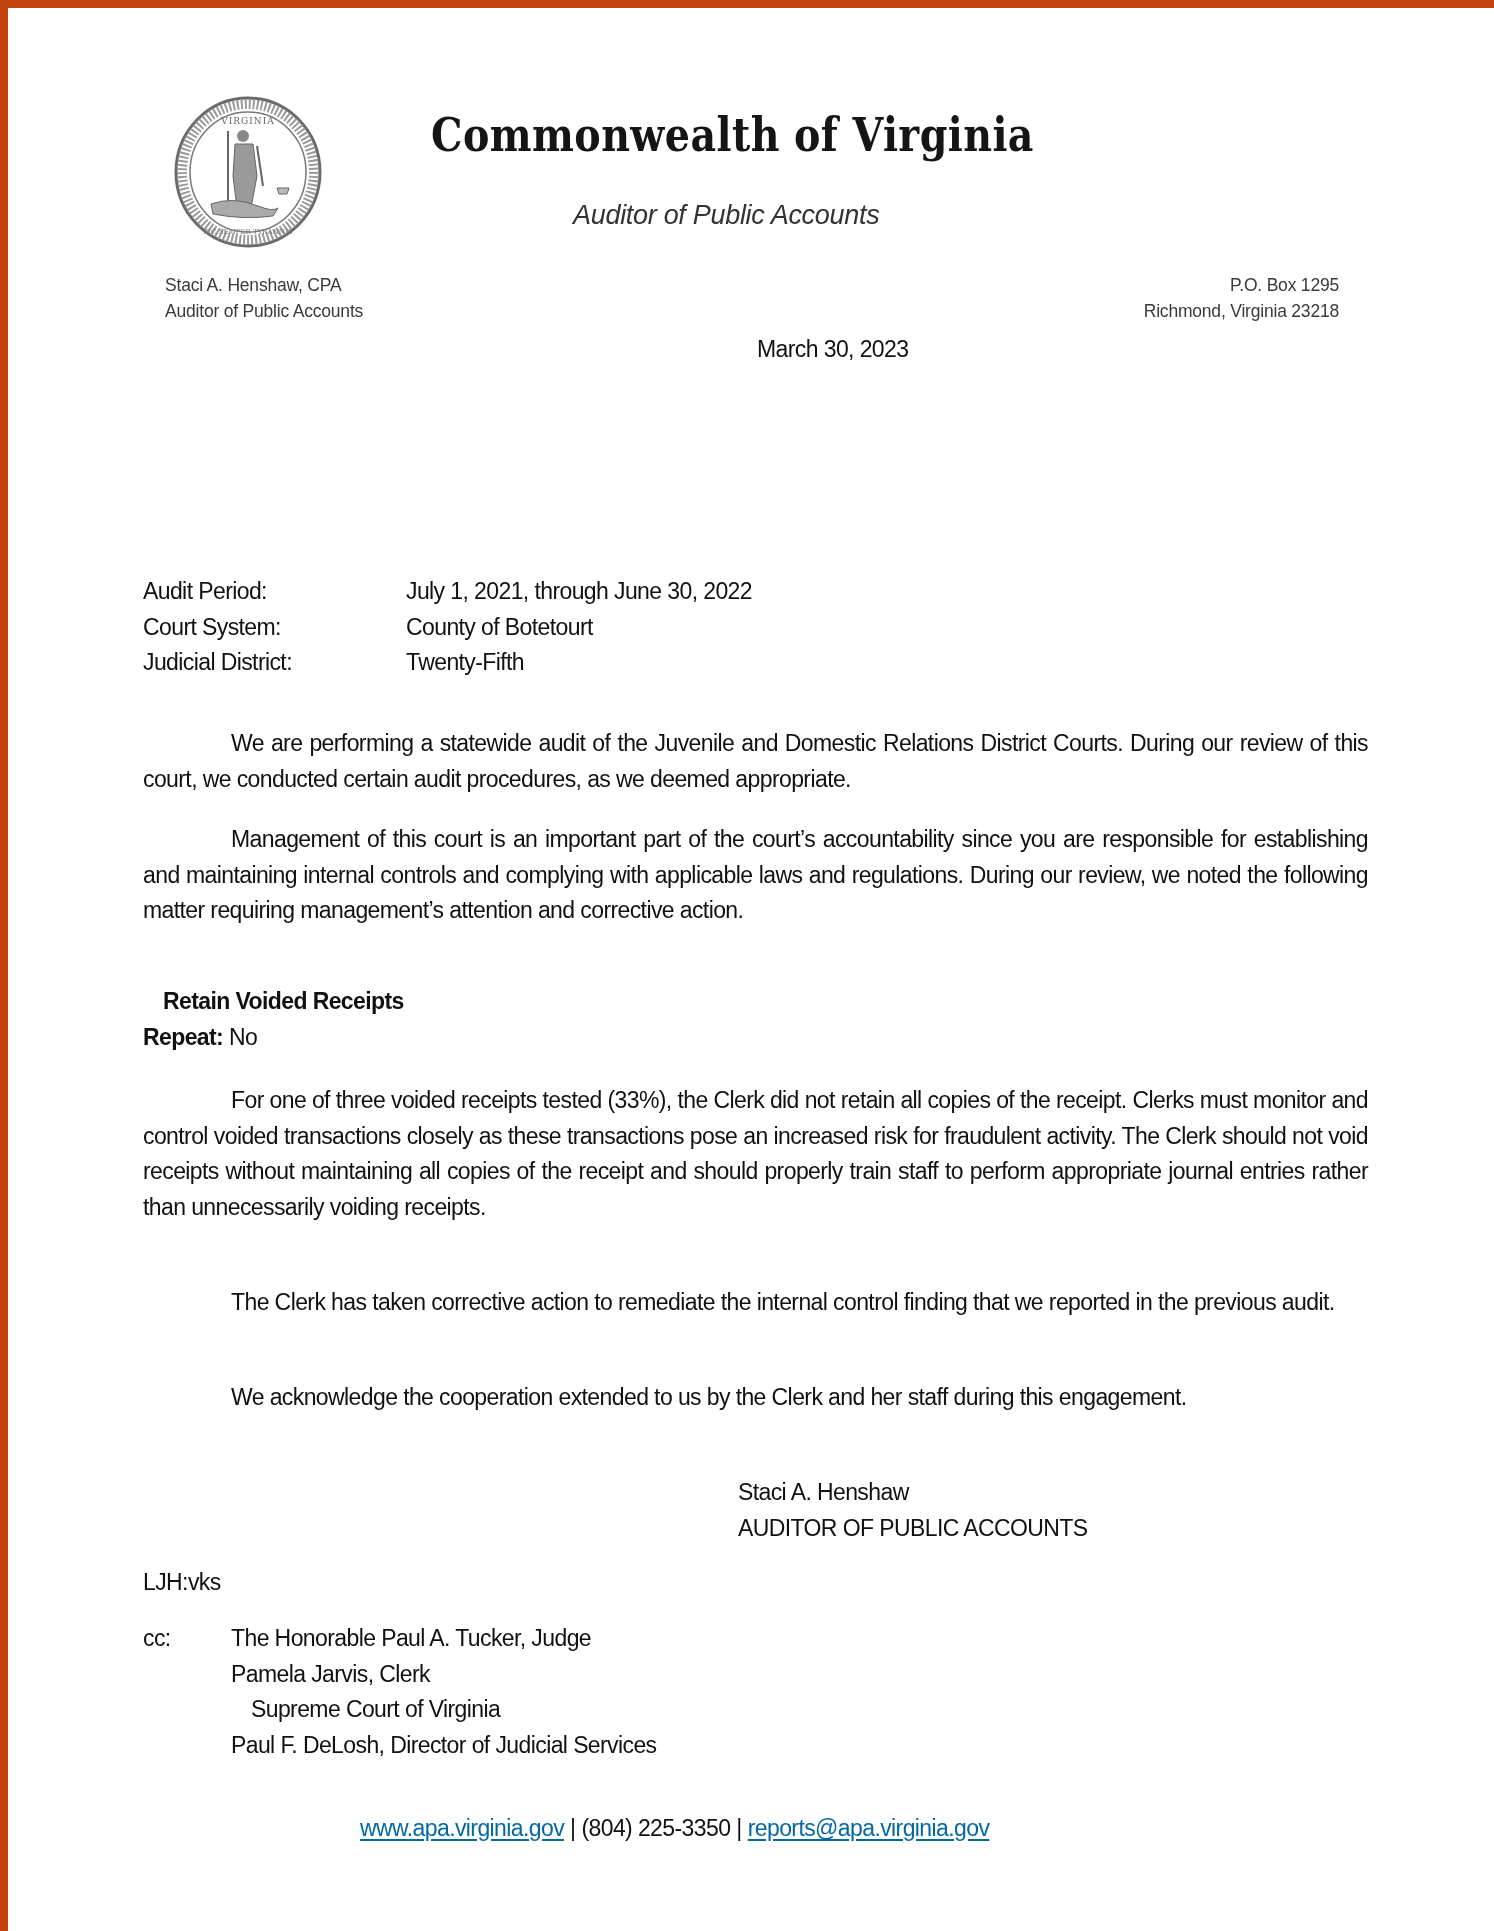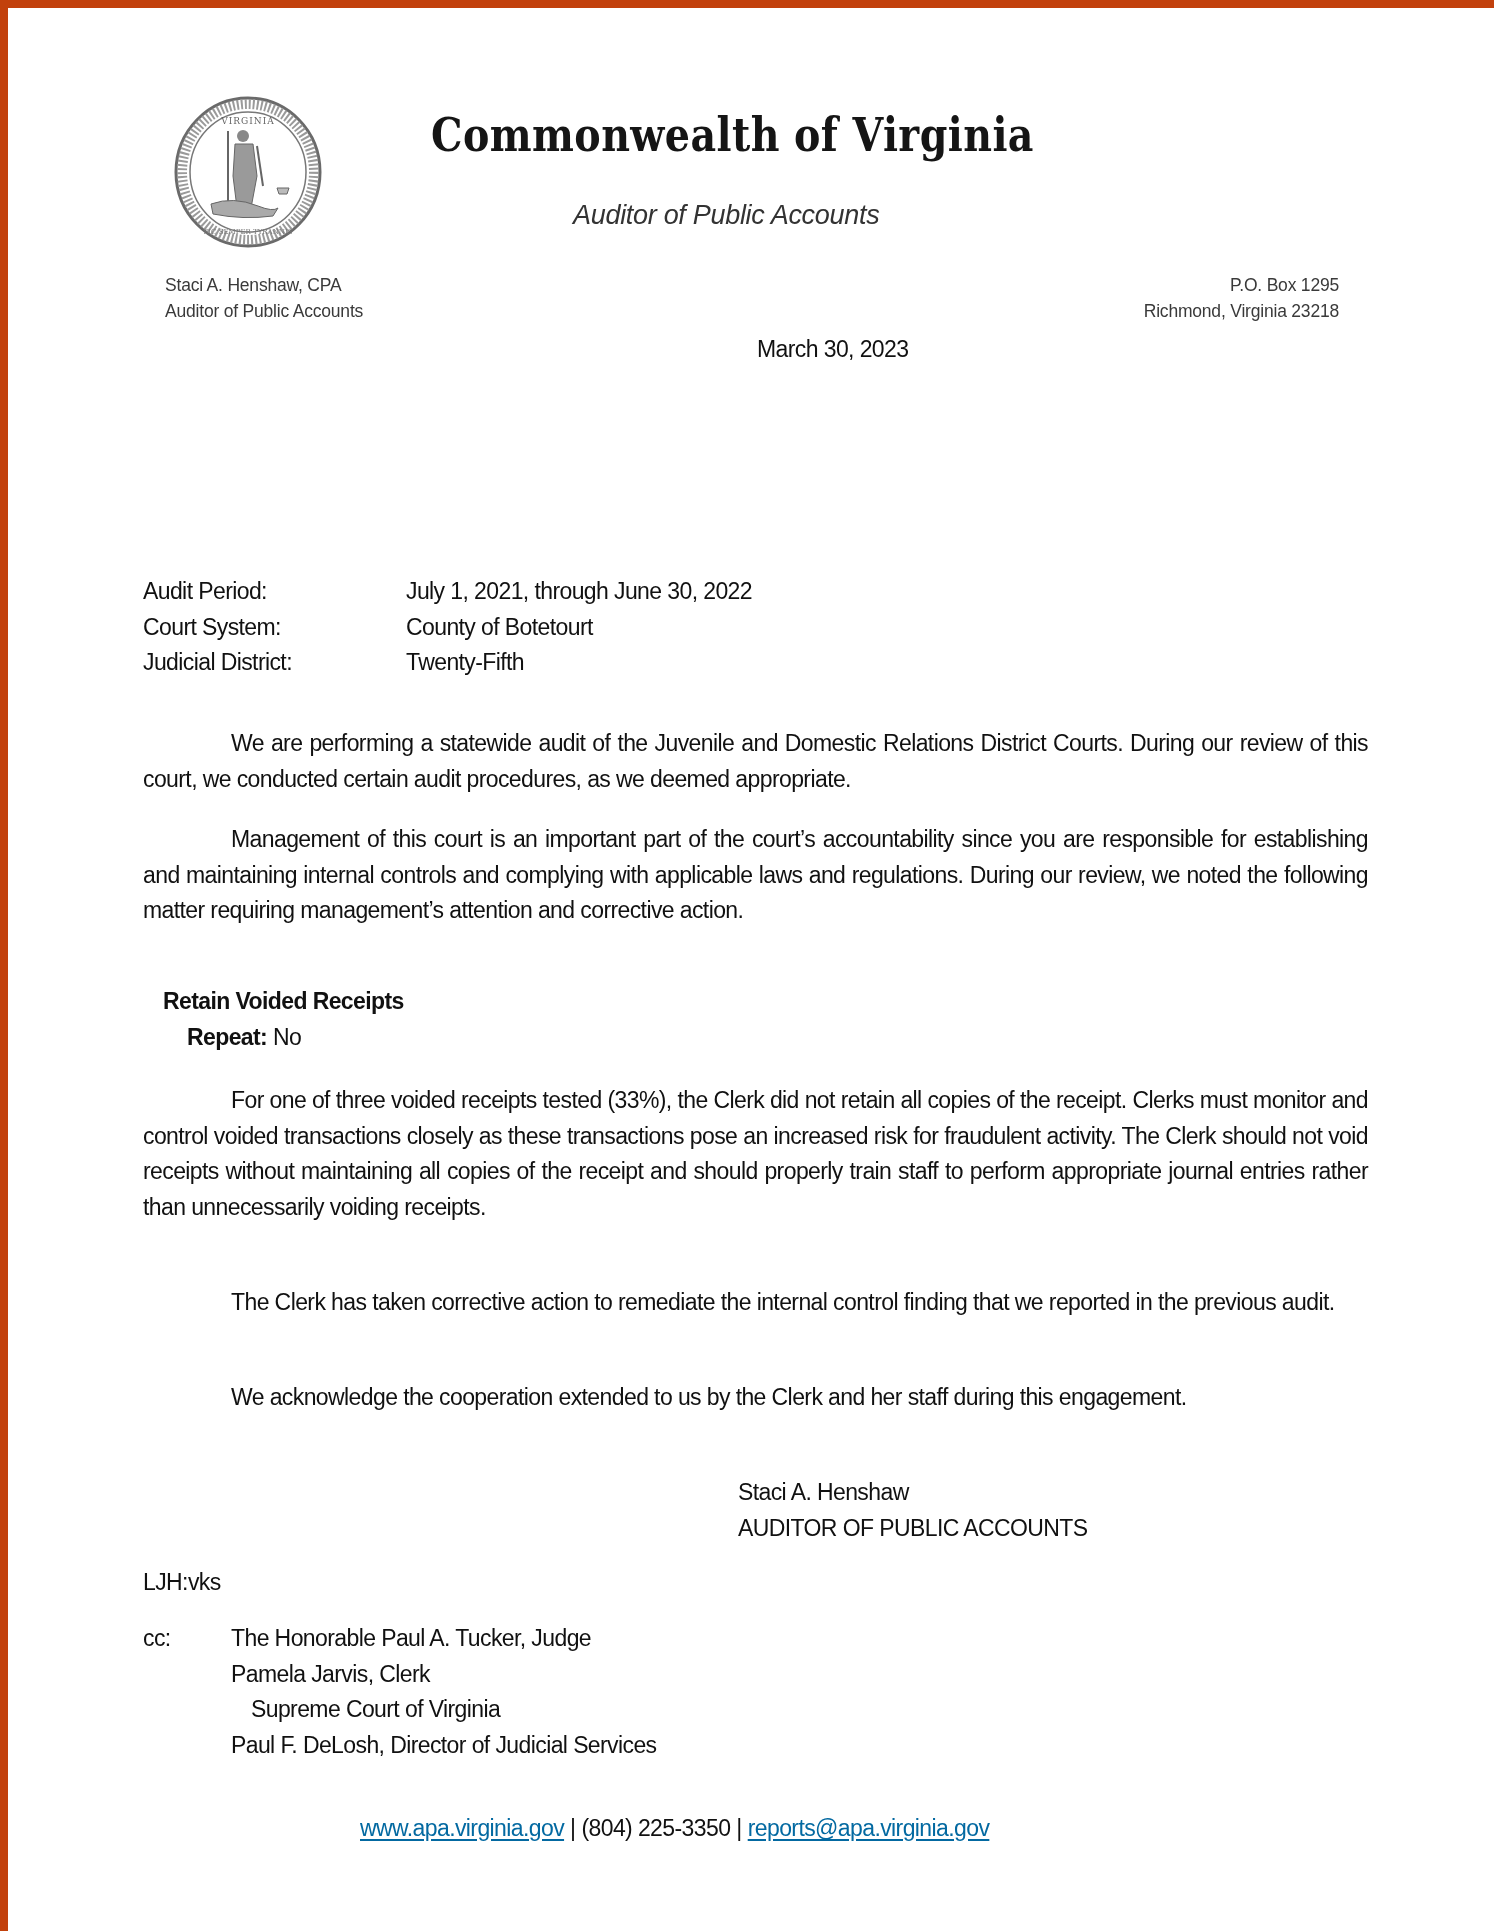--- a/index.html
+++ b/index.html
@@ -28,21 +28,21 @@
   .date { position: absolute; left: 749px; top: 328px; }
   .addr { position: absolute; left: 135px; top: 411px; line-height: 35.5px; }
   .meta { position: absolute; left: 135px; top: 566px; line-height: 35.5px; }
   .meta-row { display: flex; }
   .meta-label { width: 263px; }
   .para {
     position: absolute; left: 135px; width: 1225px; text-align: justify; white-space: normal;
     line-height: 35.5px; text-indent: 88px;
   }
   .heading { position: absolute; left: 135px; top: 980px; font-weight: bold; text-underline-offset: 3px; margin-left: 20px; }
-  .repeat { position: absolute; left: 135px; top: 1016px; margin-left: 44px; }
+  .repeat { position: absolute; left: 135px; top: 1016px; }
   .repeat b { font-weight: bold; }
   .sig { position: absolute; left: 730px; top: 1467px; line-height: 35.5px; }
   .initials { position: absolute; left: 135px; top: 1561px; }
   .cc { position: absolute; left: 135px; top: 1613px; line-height: 35.5px; }
   .cc-row { display: flex; }
   .cc-label { width: 88px; }
   .cc-indent { padding-left: 20px; }
   .footer { position: absolute; left: 352px; top: 1807px; white-space: nowrap; }
   .footer a { color: #0369a1; text-decoration: underline; text-underline-offset: 3px; }
   .footer .sep { color: #111; padding: 0 6px; }

